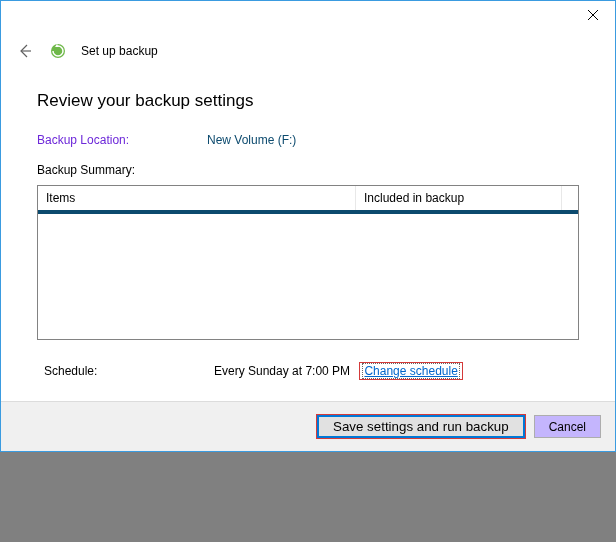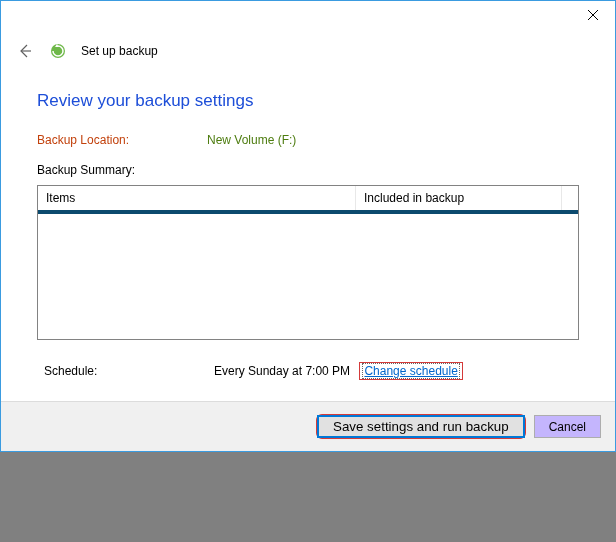--- a/index.html
+++ b/index.html
@@ -51,35 +51,35 @@
   .page-title {
     font-size: 12px;
     color: #000;
   }
   .content {
     flex: 1;
     padding: 30px 36px 10px 36px;
     overflow: hidden;
   }
   .heading {
-    color: #1d4ed8;
+    color: #000000;
     font-size: 17px;
     font-weight: 400;
     margin: 0 0 22px 0;
   }
   .info-row {
     display: flex;
     margin-bottom: 16px;
   }
   .info-label {
     width: 170px;
-    color: #c2410c;
+    color: #6d28d9;
   }
   .info-value {
-    color: #4d7c0f;
+    color: #0c4a6e;
   }
   .summary-label {
     margin-bottom: 8px;
   }
   .table-box {
     border: 1px solid #828282;
     height: 155px;
     background: #fff;
     margin-bottom: 22px;
   }
@@ -162,21 +162,21 @@
     border: 2px solid #d43a3a;
     padding: 0;
   }
   .btn.primary-hl .btn-in {
     border: 2px solid #0078d7;
     background: #e1e1e1;
     padding: 2px 14px;
     height: 100%;
     display:flex; align-items:center;
   }
-  .btn.primary-hl { background: transparent; height: auto; border-width:1px;border-radius:6px;}
+  .btn.primary-hl { background: transparent; height: auto; border-width:1px;}
 </style>
 </head>
 <body>
 
 <div class="window">
 
   <div class="titlebar">
     <div class="close-btn">
       <svg viewBox="0 0 10 10">
         <line x1="0" y1="0" x2="10" y2="10" stroke="#000" stroke-width="1"></line>

